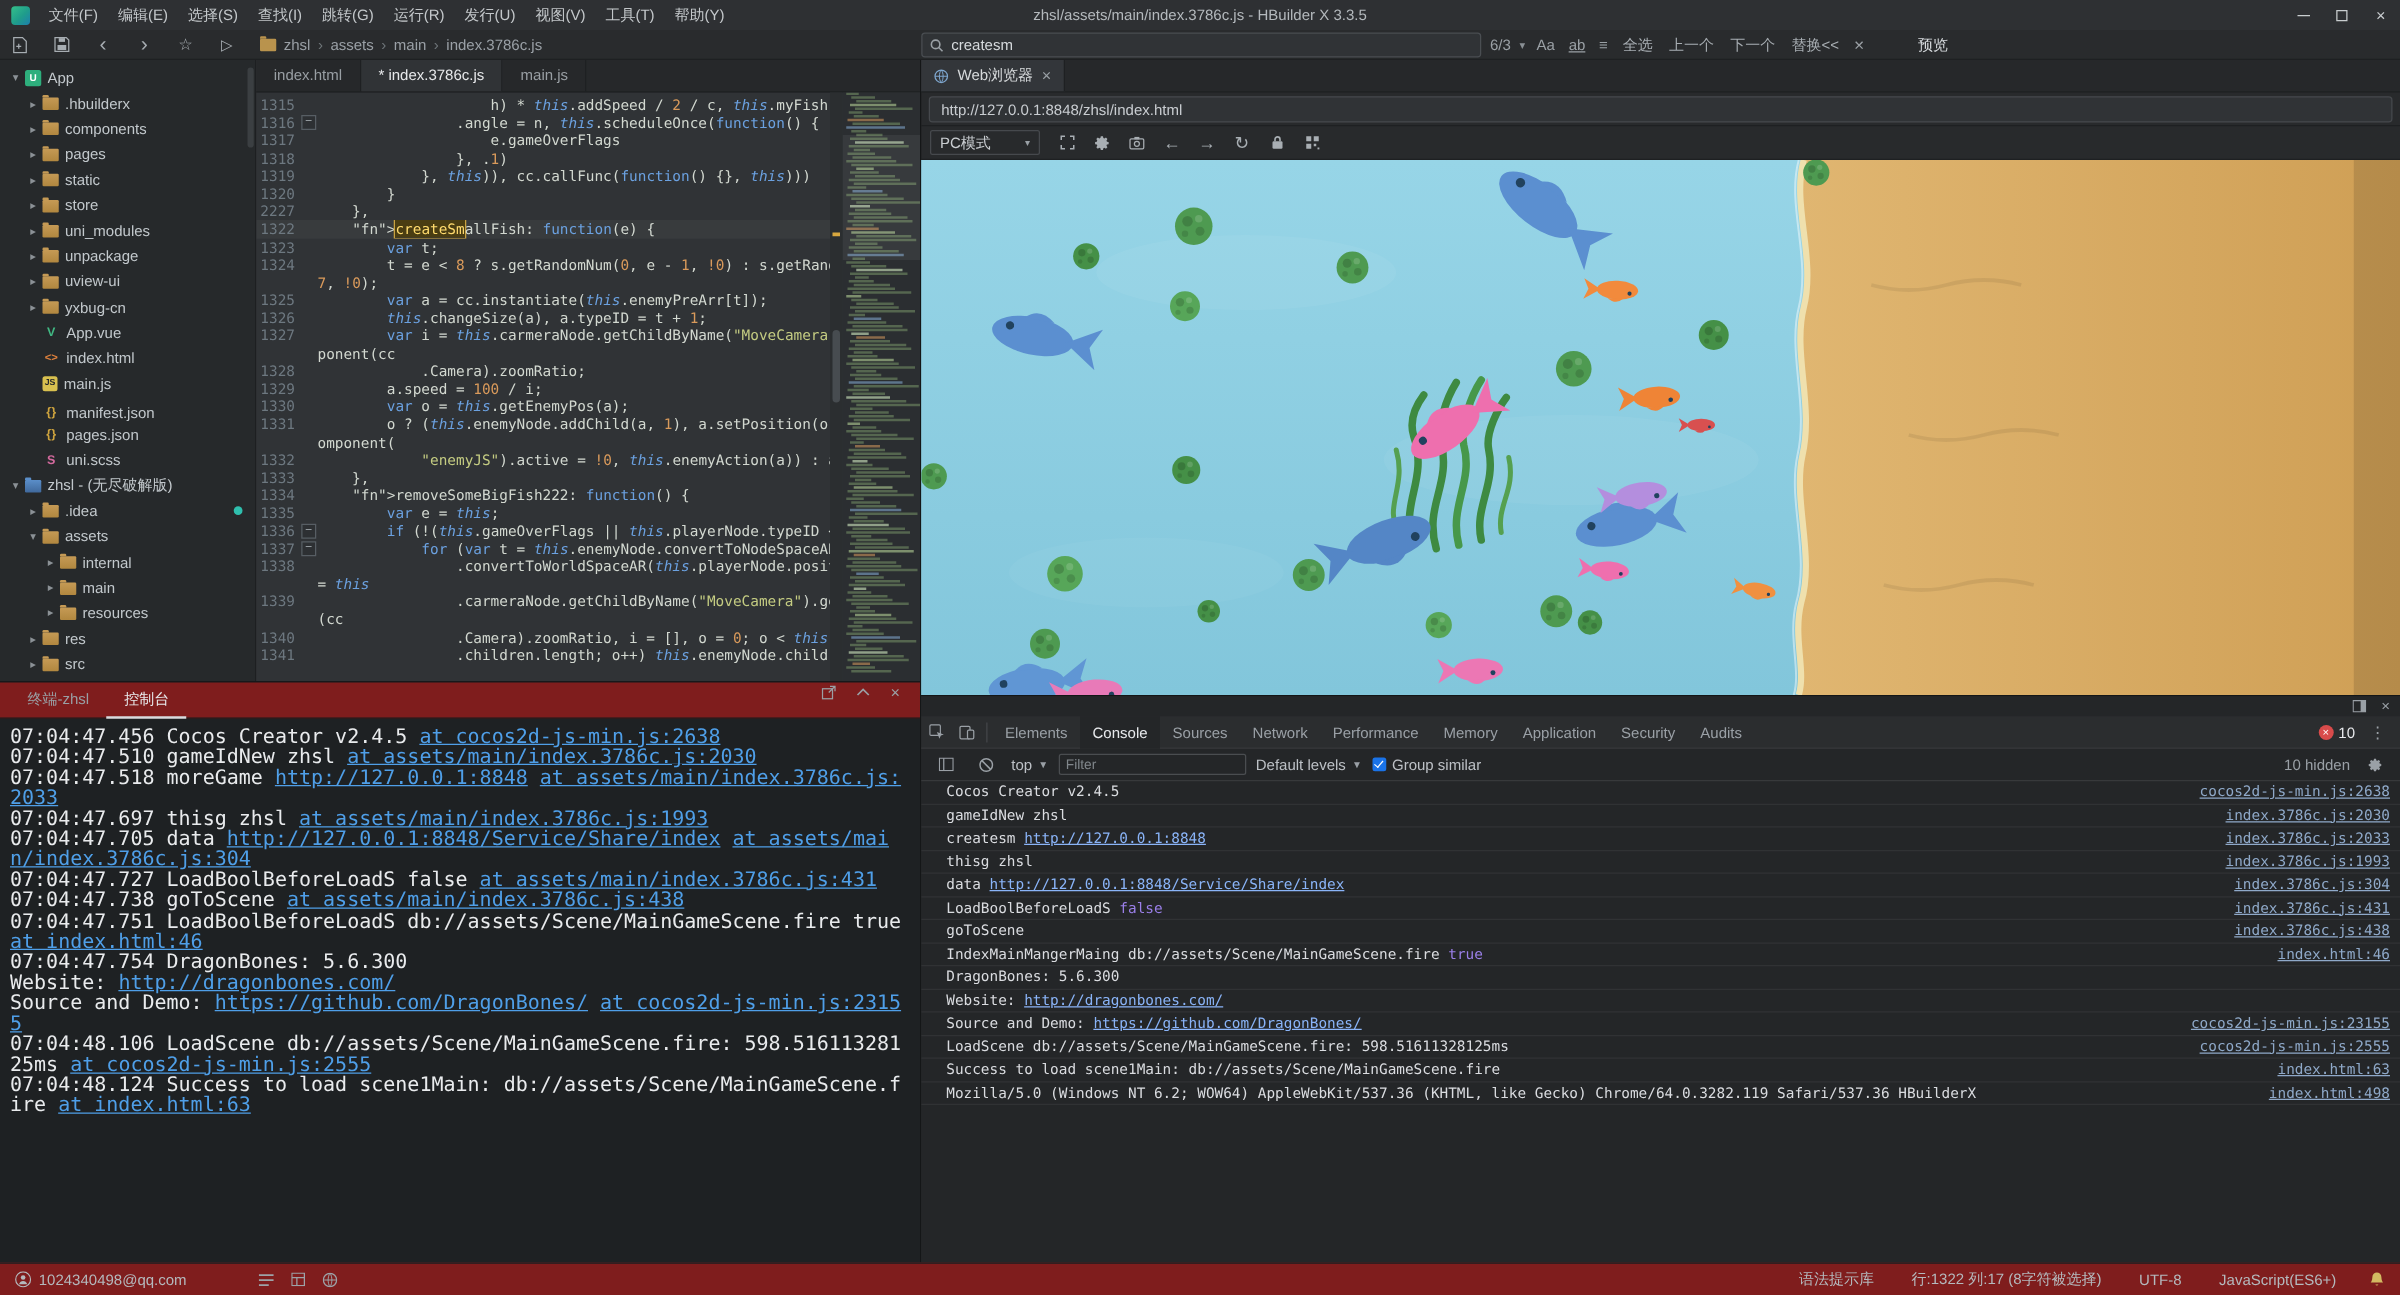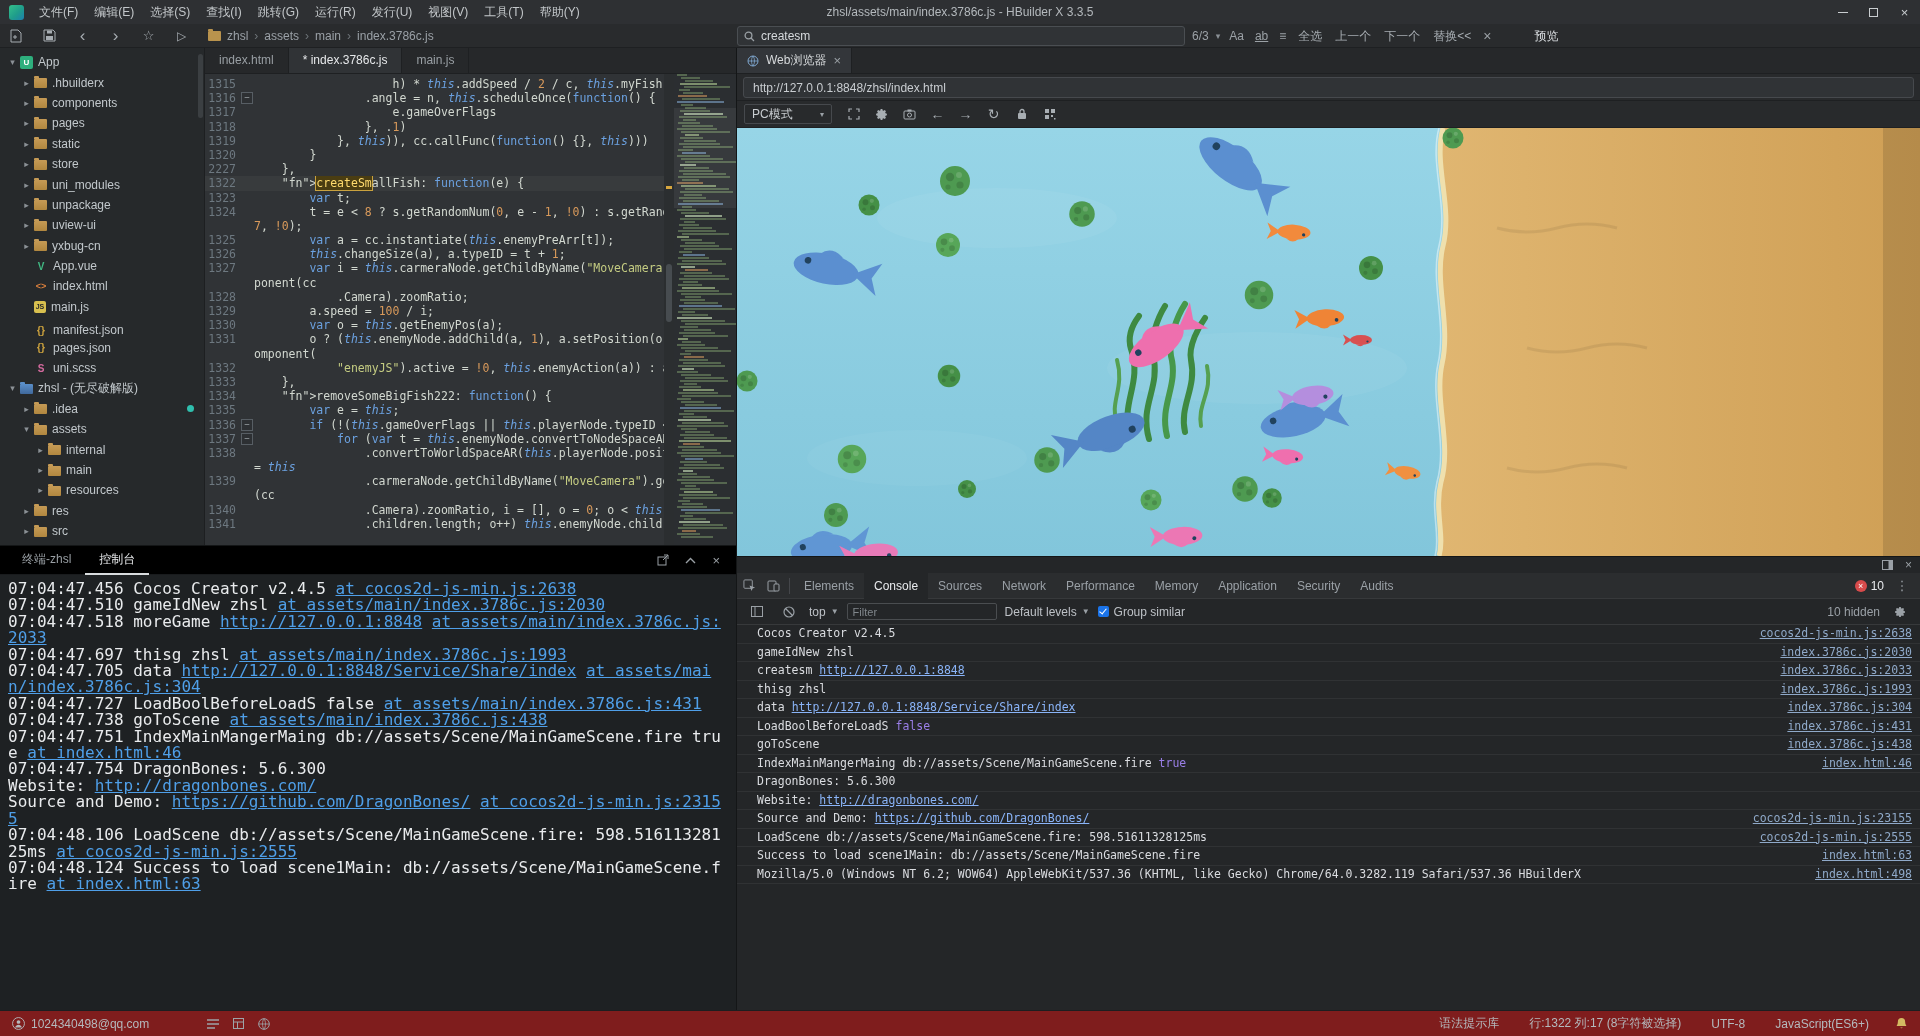--- a/index.html
+++ b/index.html
@@ -77,21 +77,21 @@
 .hit{background:#4a3d12;box-shadow:0 0 0 1px #c9a23f;color:#ffdb6e;font-weight:normal}
 .vscroll{width:10px;flex:none;background:#2b2e30;position:relative}
 .vthumb{position:absolute;left:2px;top:190px;width:6px;height:58px;background:#474c50;border-radius:3px}
 .vmark{position:absolute;left:2px;top:112px;width:6px;height:3px;background:#d7a73f}
 .minimap{width:62px;flex:none;background:#2b2e31;position:relative;overflow:hidden}
 .mm-bar{position:absolute;height:2px}
 .mm-viewport{position:absolute;left:0;right:0;top:34px;height:100px;background:rgba(255,255,255,.06);z-index:2}
 
 
 .console{position:absolute;left:0;top:545px;width:736px;height:465px;background:#1e2123;border-top:1px solid #141617}
-.c-header{height:29px;display:flex;align-items:center;background:#000000;border-bottom:1px solid #191b1d}
+.c-header{height:29px;display:flex;align-items:flex-start;background:#7f1d1d;border-bottom:1px solid #191b1d}
 #ctabs{display:flex;height:29px;margin-left:8px}
 .c-tab{padding:0 14px;font-size:12px;color:#999fa4;line-height:27px;white-space:nowrap}
 .c-tab.active{color:#e8eaec;border-bottom:2px solid #d9dcde}
 .c-actions{margin-left:auto;display:flex;align-items:center;gap:16px;padding-right:16px;color:#9aa0a5}
 .c-actions svg{display:block}
 .c-logs{padding:6px 8px;font-family:"DejaVu Sans Mono",monospace;font-size:16px;line-height:16.4px;color:#e9ebed}
 .log-line{white-space:pre-wrap;word-break:break-all}
 .c-link{color:#4f9fe8;text-decoration:underline}
 
 
@@ -712,21 +712,21 @@
       </div>
     </div>
     <div id="clogs" class="c-logs">
         <div class="log-line"><span>07:04:47.456 Cocos Creator v2.4.5 </span><span class="c-link">at cocos2d-js-min.js:2638</span></div>
         <div class="log-line"><span>07:04:47.510 gameIdNew zhsl </span><span class="c-link">at assets/main/index.3786c.js:2030</span></div>
         <div class="log-line"><span>07:04:47.518 moreGame </span><span class="c-link">http://127.0.0.1:8848</span><span> </span><span class="c-link">at assets/main/index.3786c.js:2033</span></div>
         <div class="log-line"><span>07:04:47.697 thisg zhsl </span><span class="c-link">at assets/main/index.3786c.js:1993</span></div>
         <div class="log-line"><span>07:04:47.705 data </span><span class="c-link">http://127.0.0.1:8848/Service/Share/index</span><span> </span><span class="c-link">at assets/main/index.3786c.js:304</span></div>
         <div class="log-line"><span>07:04:47.727 LoadBoolBeforeLoadS false </span><span class="c-link">at assets/main/index.3786c.js:431</span></div>
         <div class="log-line"><span>07:04:47.738 goToScene </span><span class="c-link">at assets/main/index.3786c.js:438</span></div>
-        <div class="log-line"><span>07:04:47.751 IndexMainMangerMaing db://assets/Scene/MainGameScene.fire true </span><span class="c-link">at index.html:46</span></div>
+        <div class="log-line"><span>07:04:47.751 LoadBoolBeforeLoadS db://assets/Scene/MainGameScene.fire true </span><span class="c-link">at index.html:46</span></div>
         <div class="log-line"><span>07:04:47.754 DragonBones: 5.6.300</span></div>
         <div class="log-line"><span>Website: </span><span class="c-link">http://dragonbones.com/</span></div>
         <div class="log-line"><span>Source and Demo: </span><span class="c-link">https://github.com/DragonBones/</span><span> </span><span class="c-link">at cocos2d-js-min.js:23155</span></div>
         <div class="log-line"><span>07:04:48.106 LoadScene db://assets/Scene/MainGameScene.fire: 598.51611328125ms </span><span class="c-link">at cocos2d-js-min.js:2555</span></div>
         <div class="log-line"><span>07:04:48.124 Success to load scene1Main: db://assets/Scene/MainGameScene.fire </span><span class="c-link">at index.html:63</span></div>
       </div>
   </div>
 
   <div class="rpanel">
     <div class="b-tabbar">

